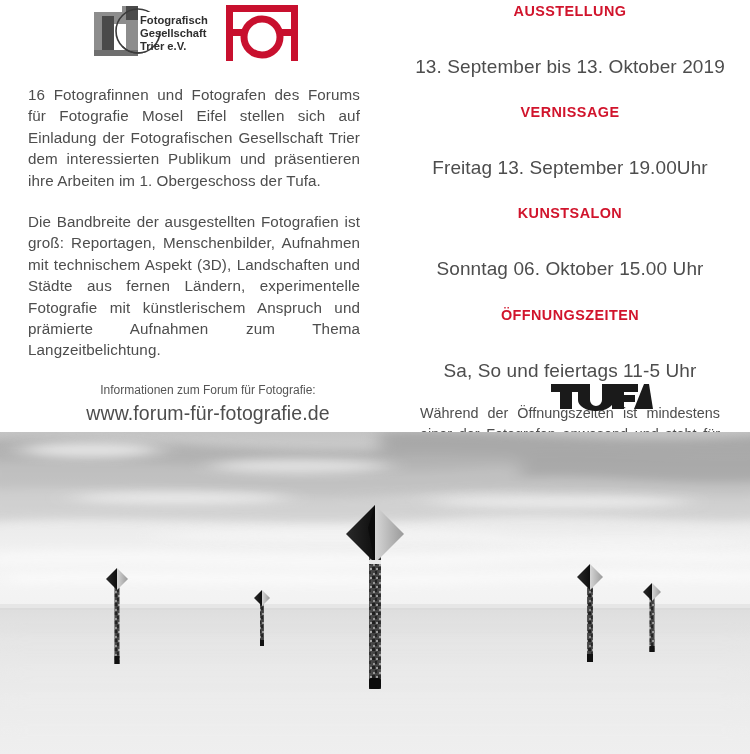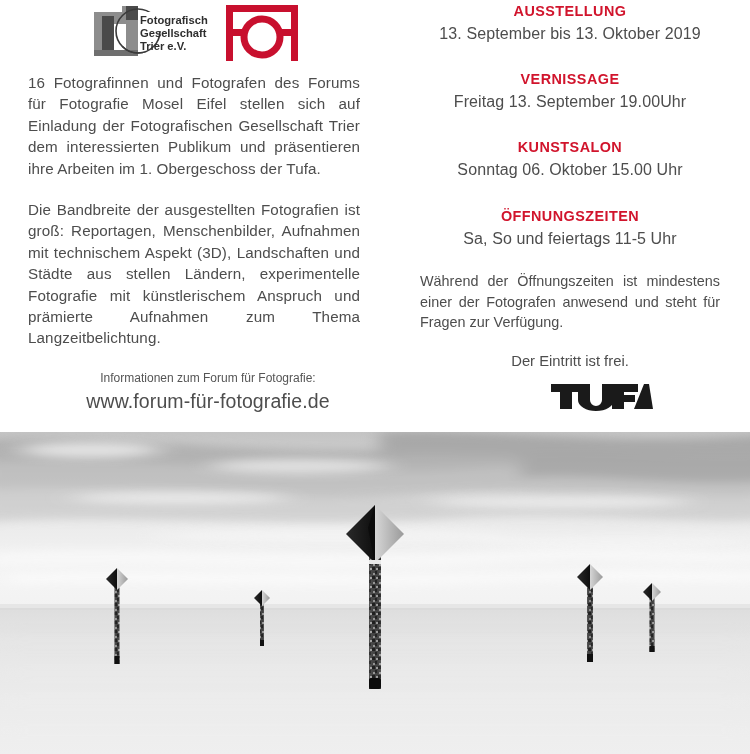--- a/index.html
+++ b/index.html
@@ -47,21 +47,21 @@
     top: 3px;
     width: 76px;
     height: 60px;
   }
   .fof-logo svg { display:block; }
 
   
   .left-col {
     position: absolute;
     left: 28px;
-    top: 72px;
+    top: 84px;
     width: 332px;
   }
   .body-par {
     font-size: 15.2px;
     line-height: 21.4px;
     text-align: justify;
     color: #4d4d4d;
     margin: 0 0 20px 0;
     letter-spacing: 0.1px;
   }
@@ -96,24 +96,25 @@
   }
   .rc-group { margin-bottom: 12px; }
   .rc-head {
     font-size: 14.4px;
     font-weight: bold;
     color: #d1142c;
     letter-spacing: 0.45px;
     line-height: 22px;
   }
   .rc-line {
-    font-size: 16px;
+    font-size: 19px;
     color: #4d4d4d;
     line-height: 23px;
     letter-spacing: 0.1px;
+    margin-top: 33px;
   }
   .rc-spacer-1 { height: 11px; }
   .rc-spacer-2 { height: 12px; }
 
   .rc-note {
     margin: 21px auto 12px auto;
     width: 300px;
     font-size: 14.4px;
     line-height: 20.5px;
     text-align: justify;
@@ -187,21 +188,21 @@
           <rect x="26" y="2" width="24" height="7"></rect>
         </g>
 
         <circle cx="38" cy="34" r="18" fill="none" stroke="#c8102e" stroke-width="7"></circle>
       </svg>
     </div>
   </div>
 
   <div class="left-col">
     <p class="body-par">16 Fotografinnen und Fotografen des Forums für Fotografie Mosel Eifel stellen sich auf Einladung der Fotografischen Gesellschaft Trier dem interessierten Publikum und präsentieren ihre Arbeiten im 1. Obergeschoss der Tufa.</p>
-    <p class="body-par">Die Bandbreite der ausgestellten Fotografien ist groß: Reportagen, Menschenbilder, Aufnahmen mit technischem Aspekt (3D), Landschaften und Städte aus stellen Ländern, experimentelle Fotografie mit künstlerischem Anspruch und prämierte Aufnahmen zum Thema Langzeitbelichtung.</p>
+    <p class="body-par">Die Bandbreite der ausgestellten Fotografien ist groß: Reportagen, Menschenbilder, Aufnahmen mit technischem Aspekt (3D), Landschaften und Städte aus fernen Ländern, experimentelle Fotografie mit künstlerischem Anspruch und prämierte Aufnahmen zum Thema Langzeitbelichtung.</p>
 
     <div class="info-block">
       <div class="info-line">Informationen zum Forum für Fotografie:</div>
       <div class="info-url">www.forum-für-fotografie.de</div>
     </div>
   </div>
 
   <div class="right-col">
 
     <div class="rc-group">

